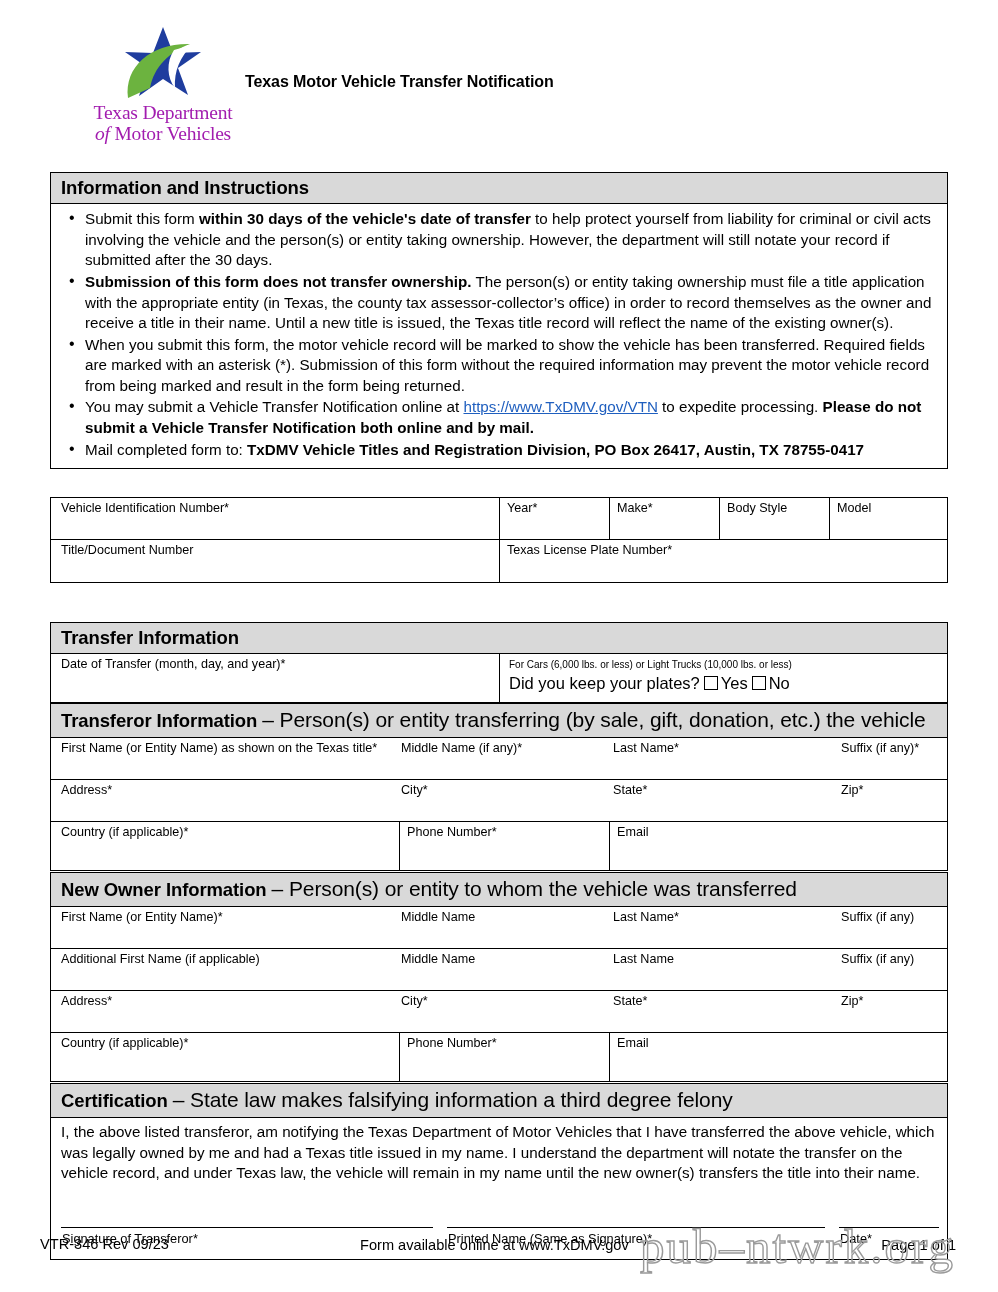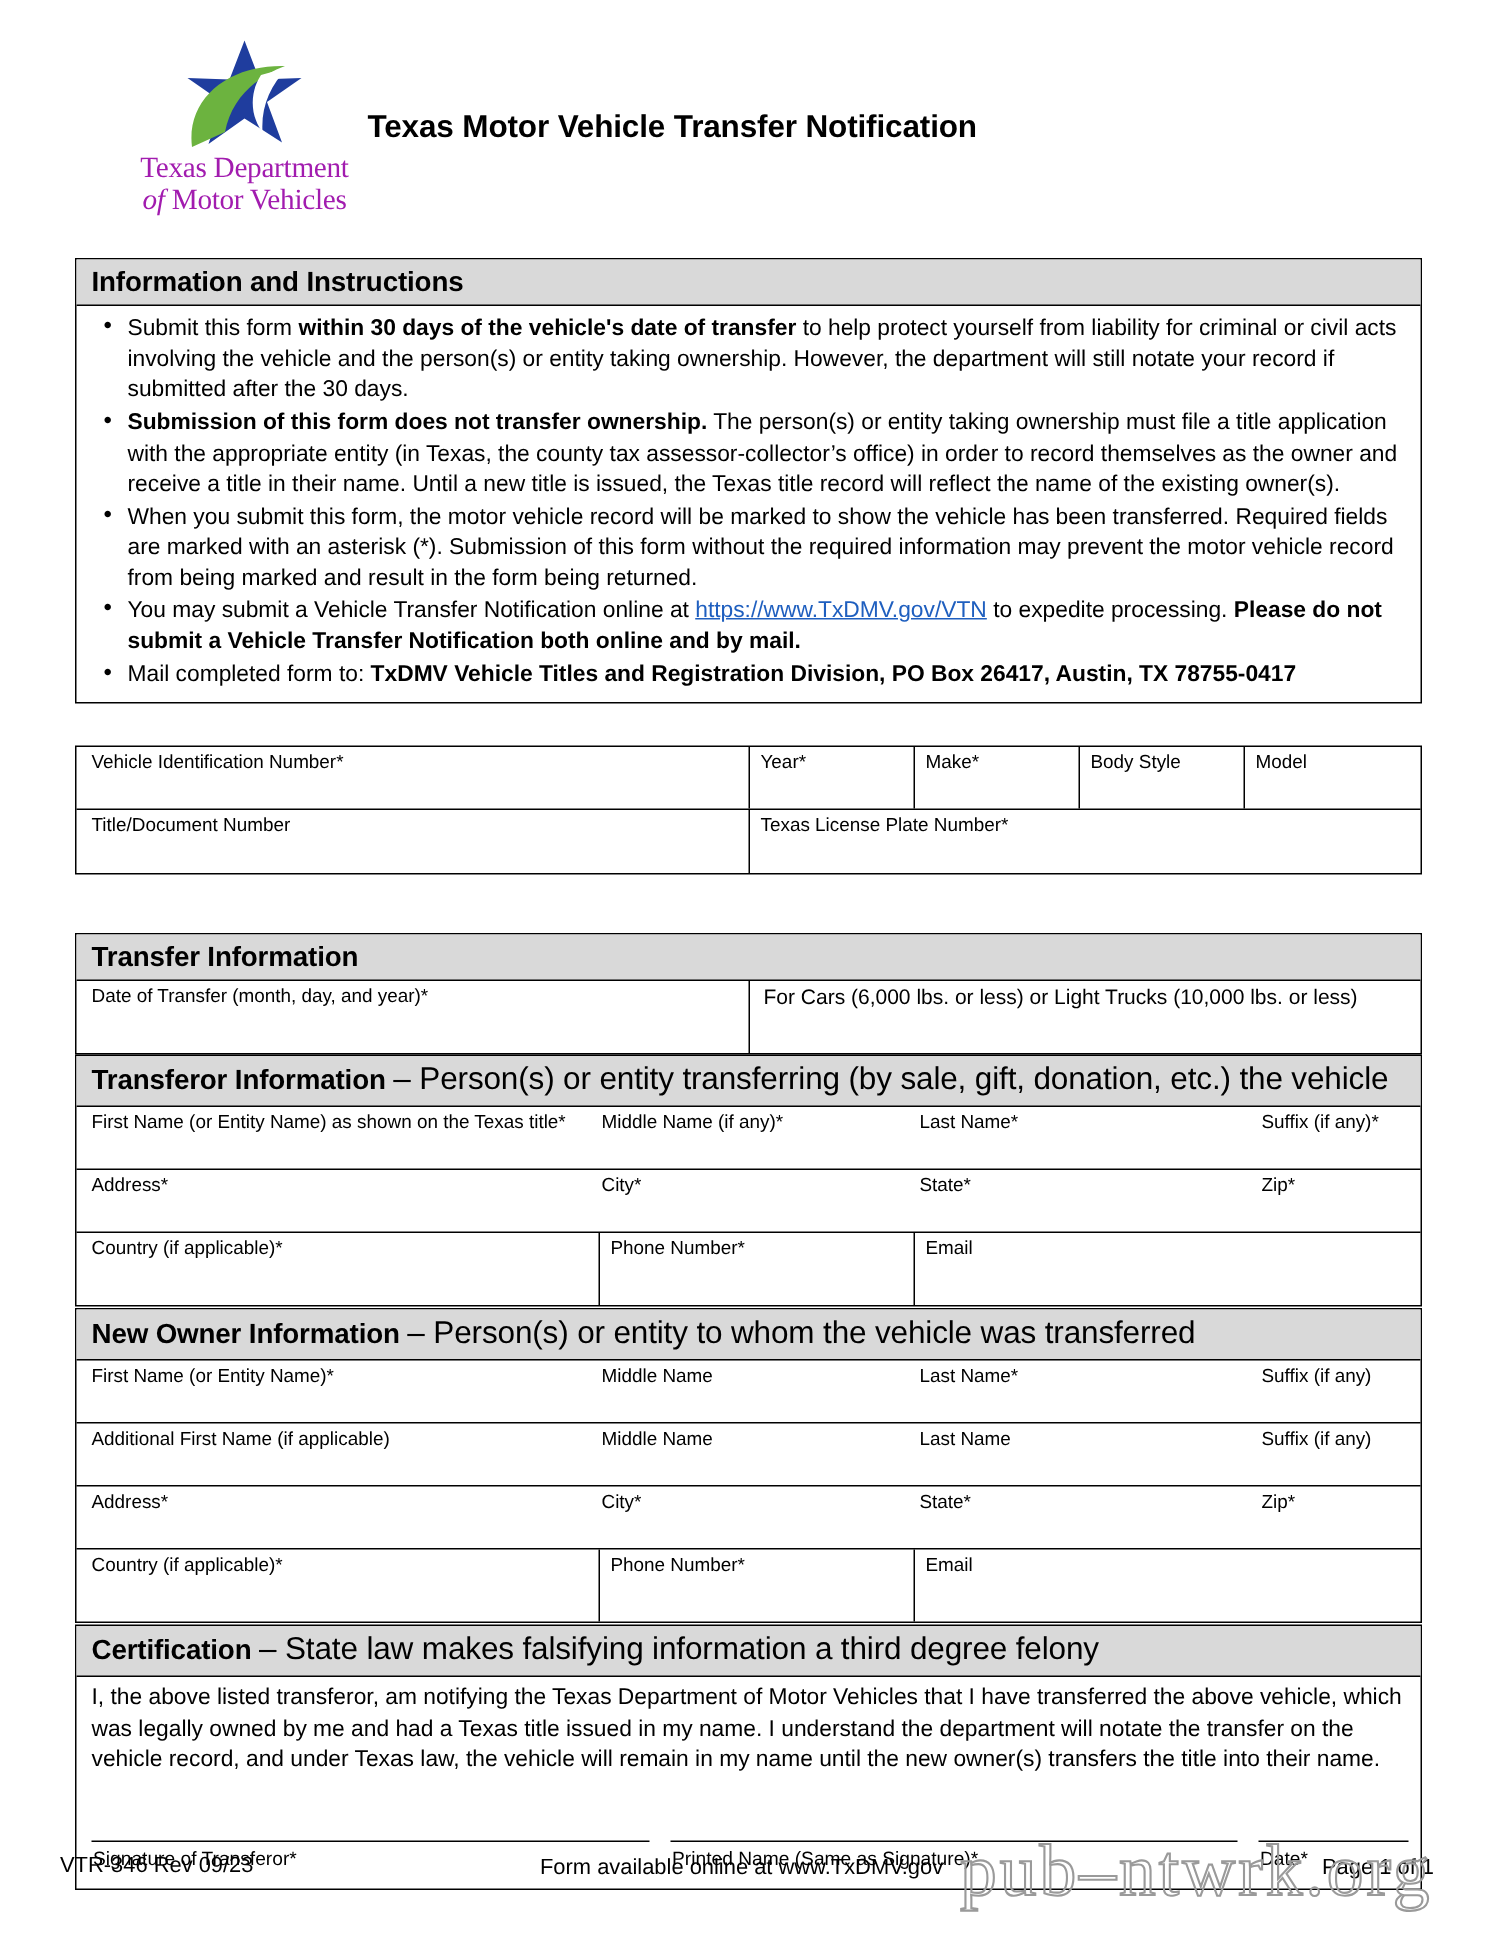--- a/index.html
+++ b/index.html
@@ -51,21 +51,21 @@
     color: #a21caf;
     text-align: center;
     letter-spacing: -0.2px;
   }
   .logo-text .it { font-style: italic; }
 
   .form-title {
     position: absolute;
     left: 245px; top: 73px;
     width: 520px;
-    font-size: 21px;
+    font-size: 16px;
     font-weight: bold;
     letter-spacing: -0.1px;
     color: #000;
   }
 
   
   .block {
     position: absolute;
     left: 50px;
     width: 898px;
@@ -133,21 +133,21 @@
     position: absolute;
     top: 0; bottom: 0;
     width: 0;
     border-left: 1.4px solid #000;
   }
 
   
   .plates-top {
     position: absolute;
     left: 10px; top: 3px;
-    font-size: 14px;
+    font-size: 10px;
     line-height: 15px;
   }
   .plates-q {
     position: absolute;
     left: 10px; top: 20px;
     font-size: 16.5px;
     line-height: 19px;
     white-space: nowrap;
   }
   .cbox {
@@ -264,20 +264,23 @@
   </div>
 
   <div class="block" style="top:622px;">
     <div class="sec-head">Transfer Information</div>
 
     <div class="frow last" style="height:48px;">
       <div class="vline" style="left:448px;"></div>
       <div class="flabel" style="left:10px;">Date of Transfer (month, day, and year)*</div>
       <div style="position:absolute; left:448px; top:0; right:0; bottom:0;">
         <div class="plates-top">For Cars (6,000 lbs. or less) or Light Trucks (10,000 lbs. or less)</div>
+        <div class="plates-q">
+          <span>Did you keep your plates?</span><span class="cbox"></span><span>Yes</span><span class="cbox"></span><span>No</span>
+        </div>
       </div>
     </div>
   </div>
 
   <div class="block" style="top:703px;">
     <div class="sec-head">
       <span>Transferor Information</span>
       <span class="sub">– Person(s) or entity transferring (by sale, gift, donation, etc.) the vehicle</span>
     </div>
 

